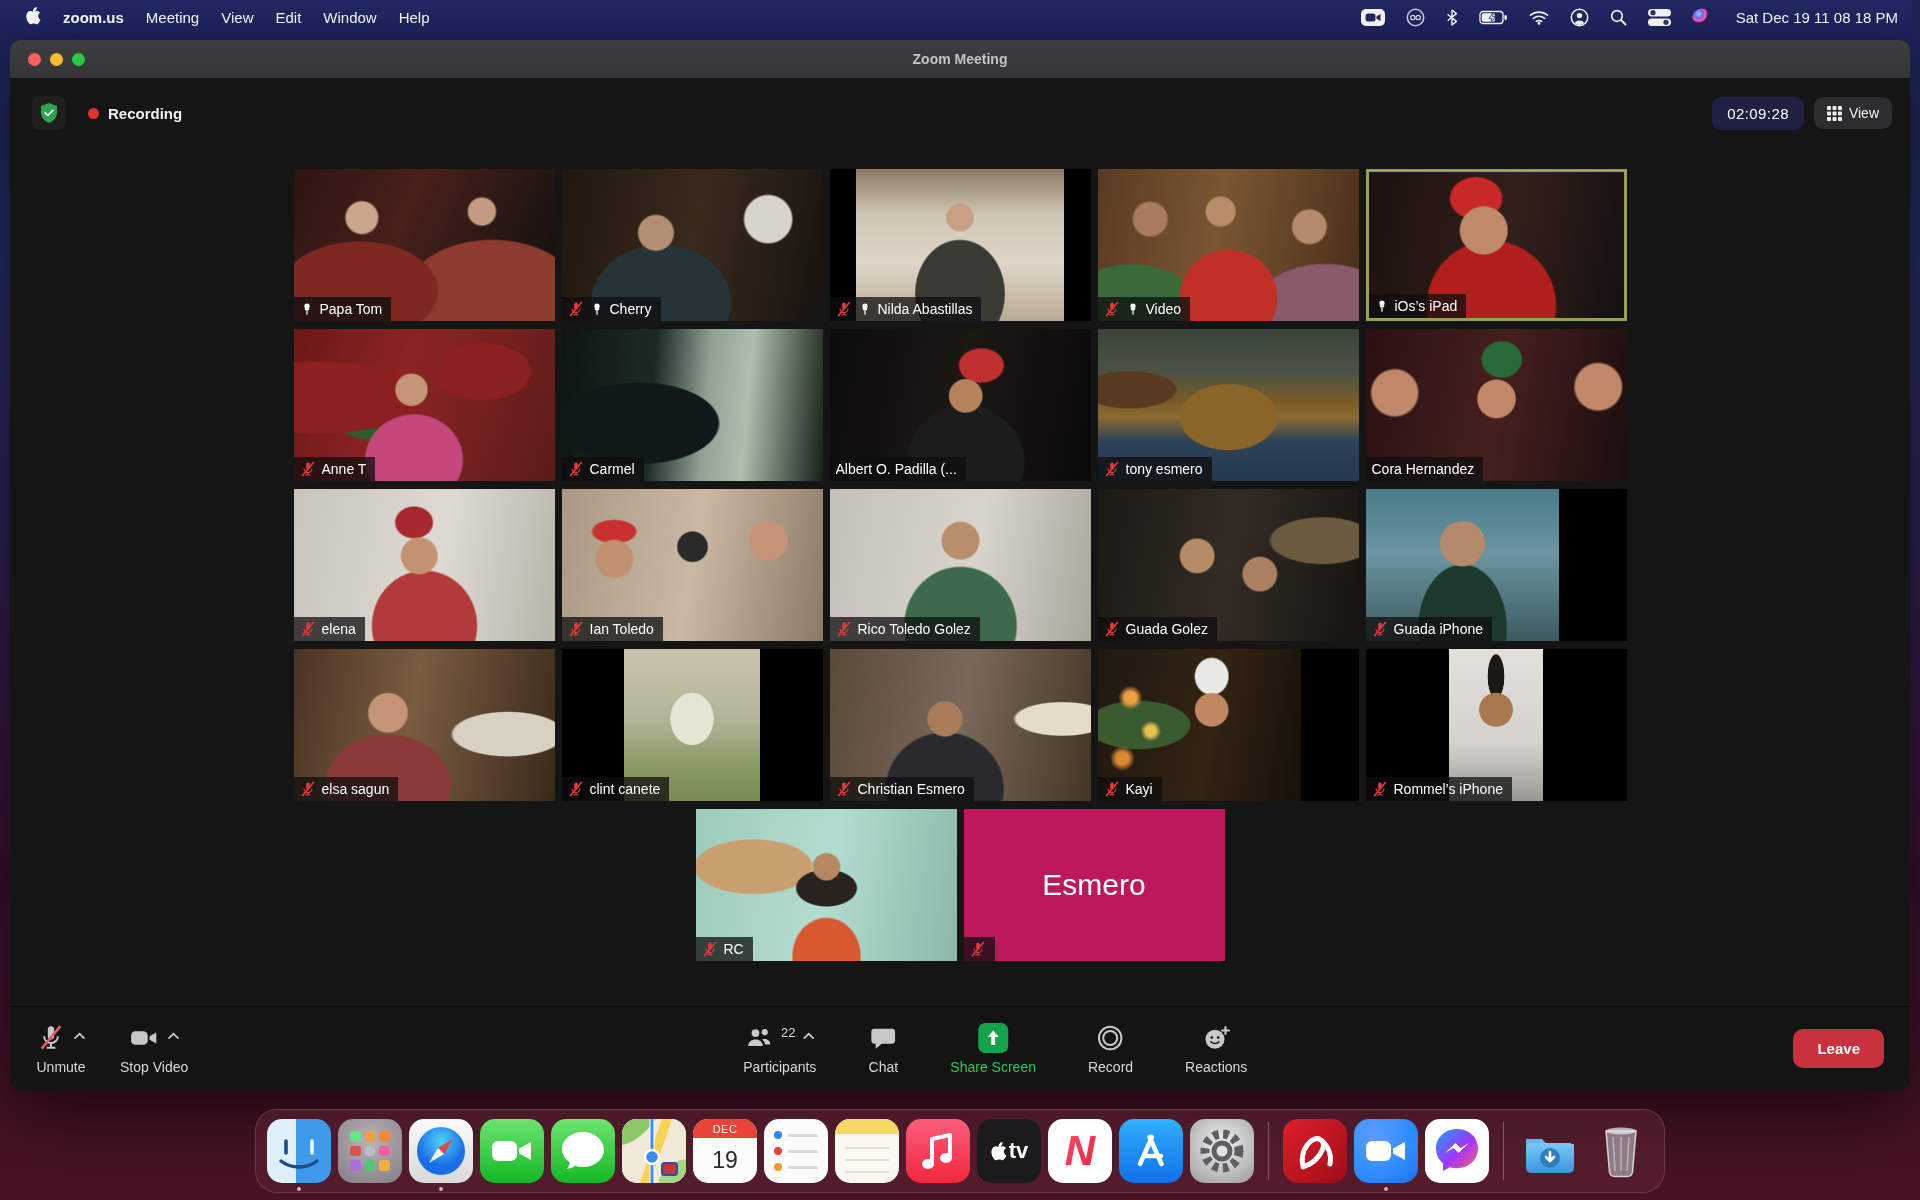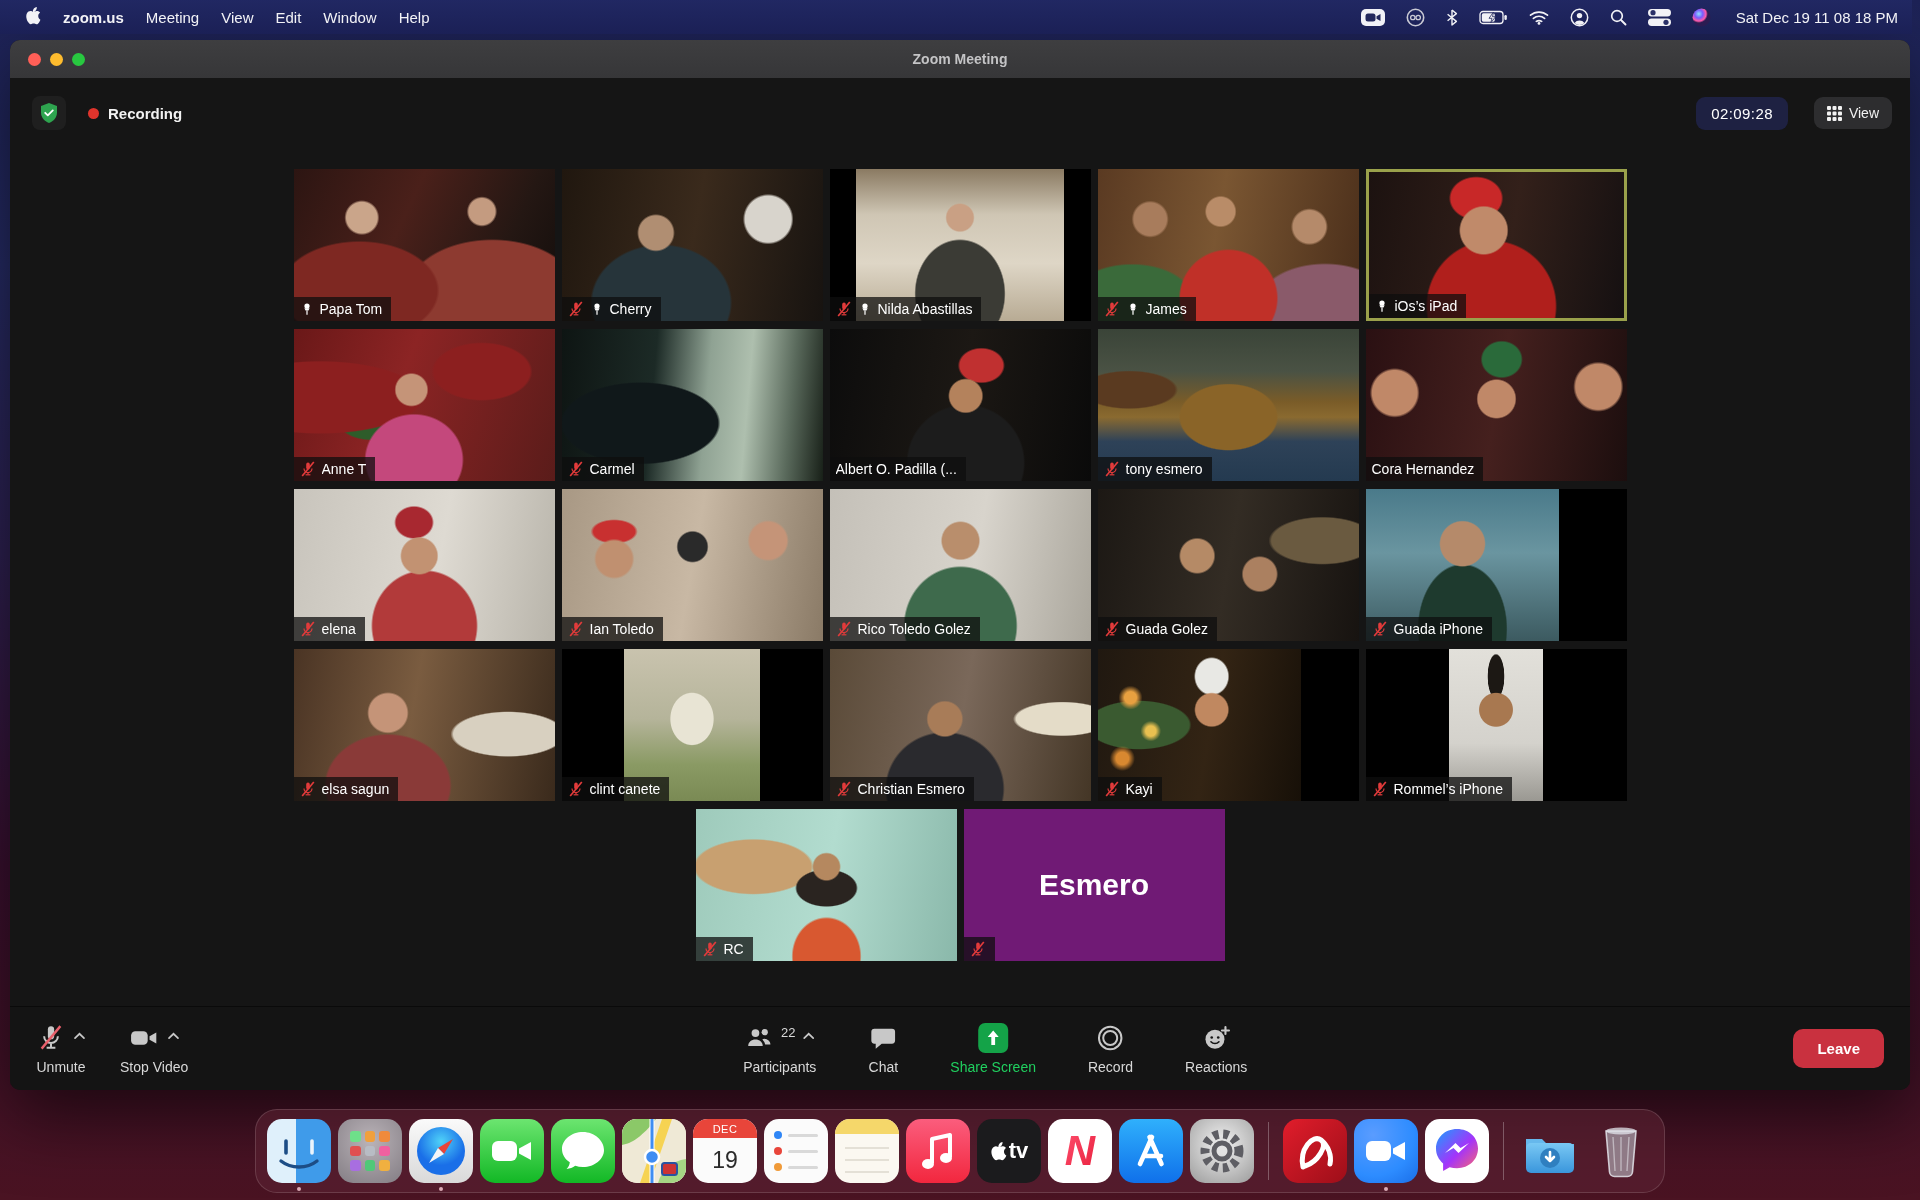--- a/index.html
+++ b/index.html
@@ -25,21 +25,21 @@
     align-items:center;justify-content:center;position:relative}
   .tl{position:absolute;left:18px;top:13px;display:flex;gap:9px}
   .tl span{width:13px;height:13px;border-radius:50%;display:block}
   .tl .r{background:#ff5f57}.tl .y{background:#febc2e}.tl .g{background:#28c840}
   .title{color:#c4c4c6;font-size:14px;font-weight:600}
 
   .meetbar{position:absolute;top:52px;left:22px;right:18px;height:42px;display:flex;align-items:center}
   .shieldbox{width:34px;height:34px;border-radius:8px;background:#1f1f1f;display:flex;align-items:center;justify-content:center}
   .recdot{width:11px;height:11px;background:#e0342c;border-radius:50%;margin-left:22px}
   .reclabel{color:#f2f2f2;font-size:15px;font-weight:700;margin-left:9px}
-  .meet-right{margin-left:auto;display:flex;gap:26px;align-items:center}
+  .meet-right{margin-left:auto;display:flex;gap:10px;align-items:center}
   .timer{background:#1e2142;color:#fff;font-size:15px;padding:8px 15px;border-radius:9px;letter-spacing:.4px}
   .viewbtn{background:#2d2d2f;color:#f2f2f2;font-size:14px;padding:8px 13px;border-radius:9px;display:flex;align-items:center;gap:7px}
 
   
   .grid{position:absolute;top:129px;left:0;right:0;display:flex;flex-direction:column;gap:8px;align-items:center}
   .grow{display:flex;gap:7px;justify-content:center}
   .tile{width:261px;height:152px;background:#000;position:relative;overflow:hidden}
   .tile.active{border:3px solid #9aa14b}
   .tile.novideo{background:#2a2a2a}
   .video{position:absolute;inset:0}
@@ -291,21 +291,21 @@
               <path d="M4 7.6a4 4 0 0 0 8 0" stroke="#e23b3b" stroke-width="1.2" fill="none"></path>
               <line x1="8" y1="11.6" x2="8" y2="13.6" stroke="#e23b3b" stroke-width="1.2"></line>
               <line x1="5.6" y1="13.8" x2="10.4" y2="13.8" stroke="#e23b3b" stroke-width="1.2"></line>
               <line x1="13.8" y1="1" x2="2.2" y2="15" stroke="#e23b3b" stroke-width="1.7"></line>
             </svg>
             <svg viewBox="0 0 16 16" width="14" height="14" style="flex:none">
               <circle cx="8" cy="4.6" r="3" fill="#fff"></circle>
               <path d="M5 7l6 0-1.3 2.6-3.4 0z" fill="#fff"></path>
               <line x1="8" y1="9.6" x2="8" y2="14.6" stroke="#fff" stroke-width="1.4"></line>
             </svg>
-            <span class="pname">James</span>
+            <span class="pname">Video</span>
           </div>
         </div>
         <div class="tile active">
           <div class="video" style="background: radial-gradient(circle at 45% 40%, rgb(192, 138, 106) 0%, rgb(192, 138, 106) 14%, transparent 15%), radial-gradient(at 42% 18%, rgb(200, 40, 40) 0%, rgb(200, 40, 40) 12%, transparent 13%), radial-gradient(at 48% 92%, rgb(176, 31, 28) 0%, rgb(176, 31, 28) 34%, transparent 35%), linear-gradient(100deg, rgb(28, 18, 16) 0%, rgb(51, 32, 26) 55%, rgb(21, 16, 17) 100%);"></div>
           <div class="label">
             <svg viewBox="0 0 16 16" width="14" height="14" style="flex:none">
               <circle cx="8" cy="4.6" r="3" fill="#fff"></circle>
               <path d="M5 7l6 0-1.3 2.6-3.4 0z" fill="#fff"></path>
               <line x1="8" y1="9.6" x2="8" y2="14.6" stroke="#fff" stroke-width="1.4"></line>
             </svg>
@@ -507,21 +507,21 @@
             <svg viewBox="0 0 16 16" width="16" height="16" style="flex:none">
               <rect x="6.2" y="1.6" width="3.6" height="7" rx="1.8" fill="#e23b3b"></rect>
               <path d="M4 7.6a4 4 0 0 0 8 0" stroke="#e23b3b" stroke-width="1.2" fill="none"></path>
               <line x1="8" y1="11.6" x2="8" y2="13.6" stroke="#e23b3b" stroke-width="1.2"></line>
               <line x1="5.6" y1="13.8" x2="10.4" y2="13.8" stroke="#e23b3b" stroke-width="1.2"></line>
               <line x1="13.8" y1="1" x2="2.2" y2="15" stroke="#e23b3b" stroke-width="1.7"></line>
             </svg>
             <span class="pname">RC</span>
           </div>
         </div>
-        <div class="tile novideo" style="background: #701a75; font-weight: bold;">
+        <div class="tile novideo" style="background: #be185d;">
           <div class="center-name">Esmero</div>
           <div class="label">
             <svg viewBox="0 0 16 16" width="16" height="16" style="flex:none">
               <rect x="6.2" y="1.6" width="3.6" height="7" rx="1.8" fill="#e23b3b"></rect>
               <path d="M4 7.6a4 4 0 0 0 8 0" stroke="#e23b3b" stroke-width="1.2" fill="none"></path>
               <line x1="8" y1="11.6" x2="8" y2="13.6" stroke="#e23b3b" stroke-width="1.2"></line>
               <line x1="5.6" y1="13.8" x2="10.4" y2="13.8" stroke="#e23b3b" stroke-width="1.2"></line>
               <line x1="13.8" y1="1" x2="2.2" y2="15" stroke="#e23b3b" stroke-width="1.7"></line>
             </svg>
           </div>

